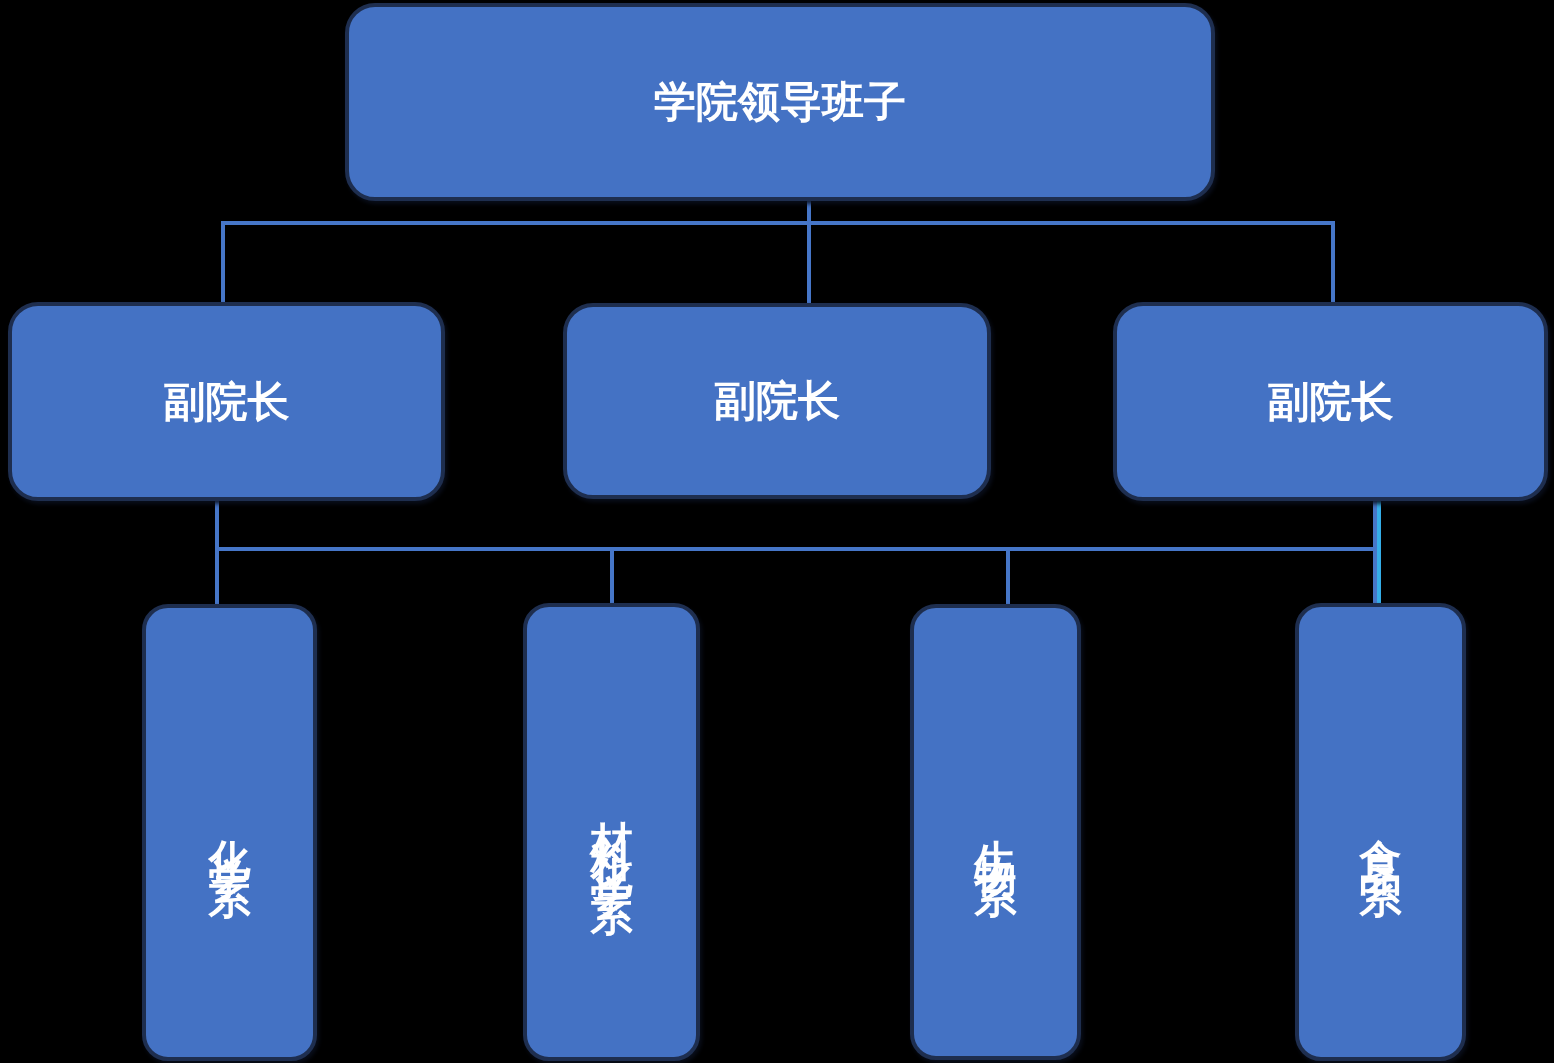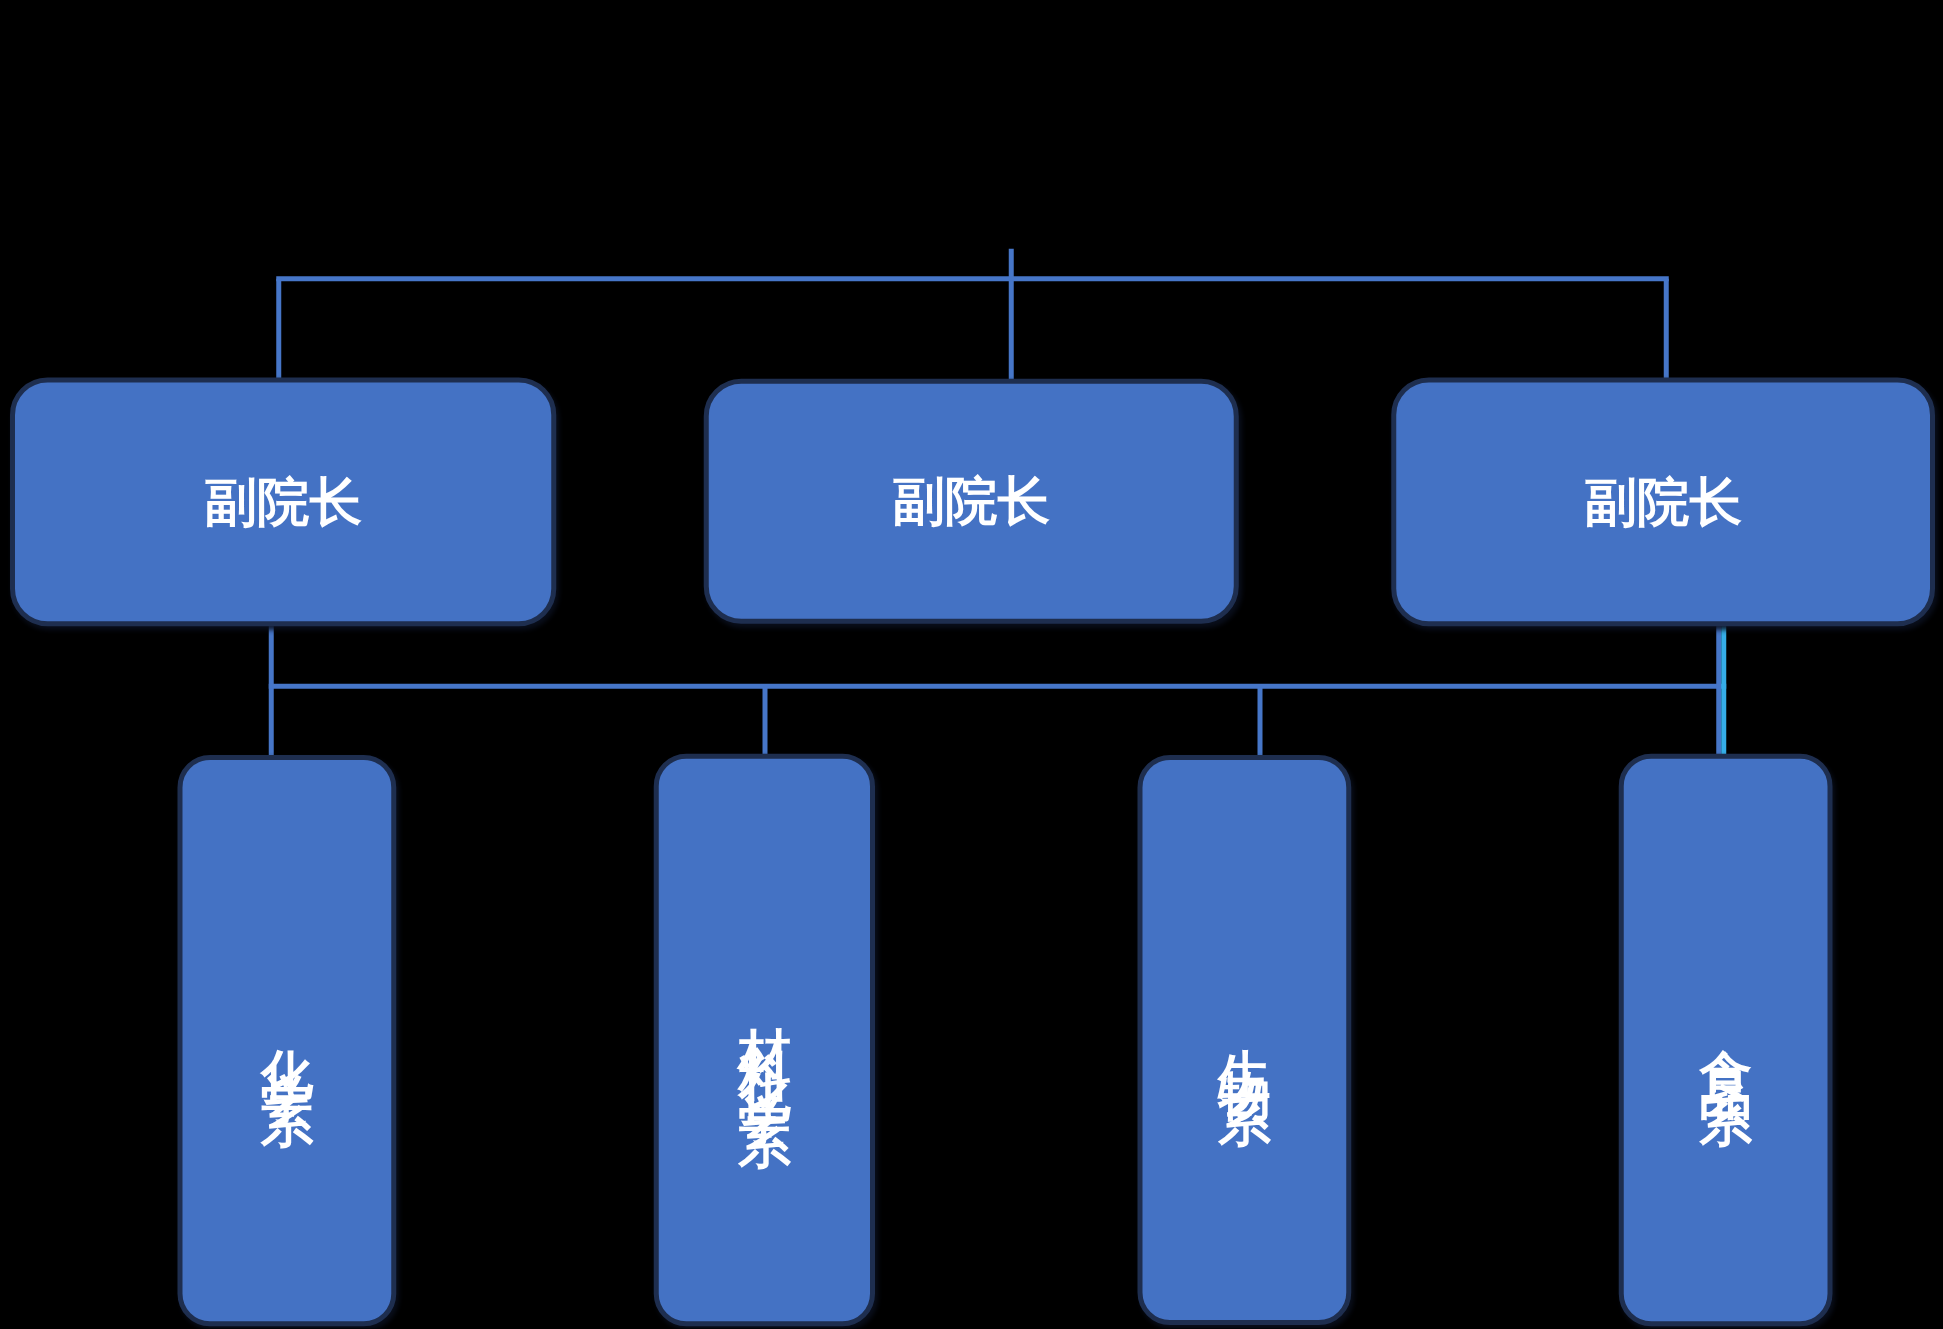--- a/index.html
+++ b/index.html
@@ -80,20 +80,23 @@
   <div class="connector" id="c-h1"></div>
   <div class="connector" id="c-h1-left-down"></div>
   <div class="connector" id="c-h1-right-down"></div>
   <div class="connector" id="c-vd1-down"></div>
   <div class="connector" id="c-h2"></div>
   <div class="connector" id="c-d2-down"></div>
   <div class="connector" id="c-d3-down"></div>
   <div class="connector" id="c-vd3-down"></div>
   <div class="connector highlight" id="c-vd3-down-hl"></div>
 
+  <div class="node" id="node-root">
+    <span class="label">学院领导班子</span>
+  </div>
 
   <div class="node" id="node-vd1">
     <span class="label">副院长</span>
   </div>
   <div class="node" id="node-vd2">
     <span class="label">副院长</span>
   </div>
   <div class="node" id="node-vd3">
     <span class="label">副院长</span>
   </div>

